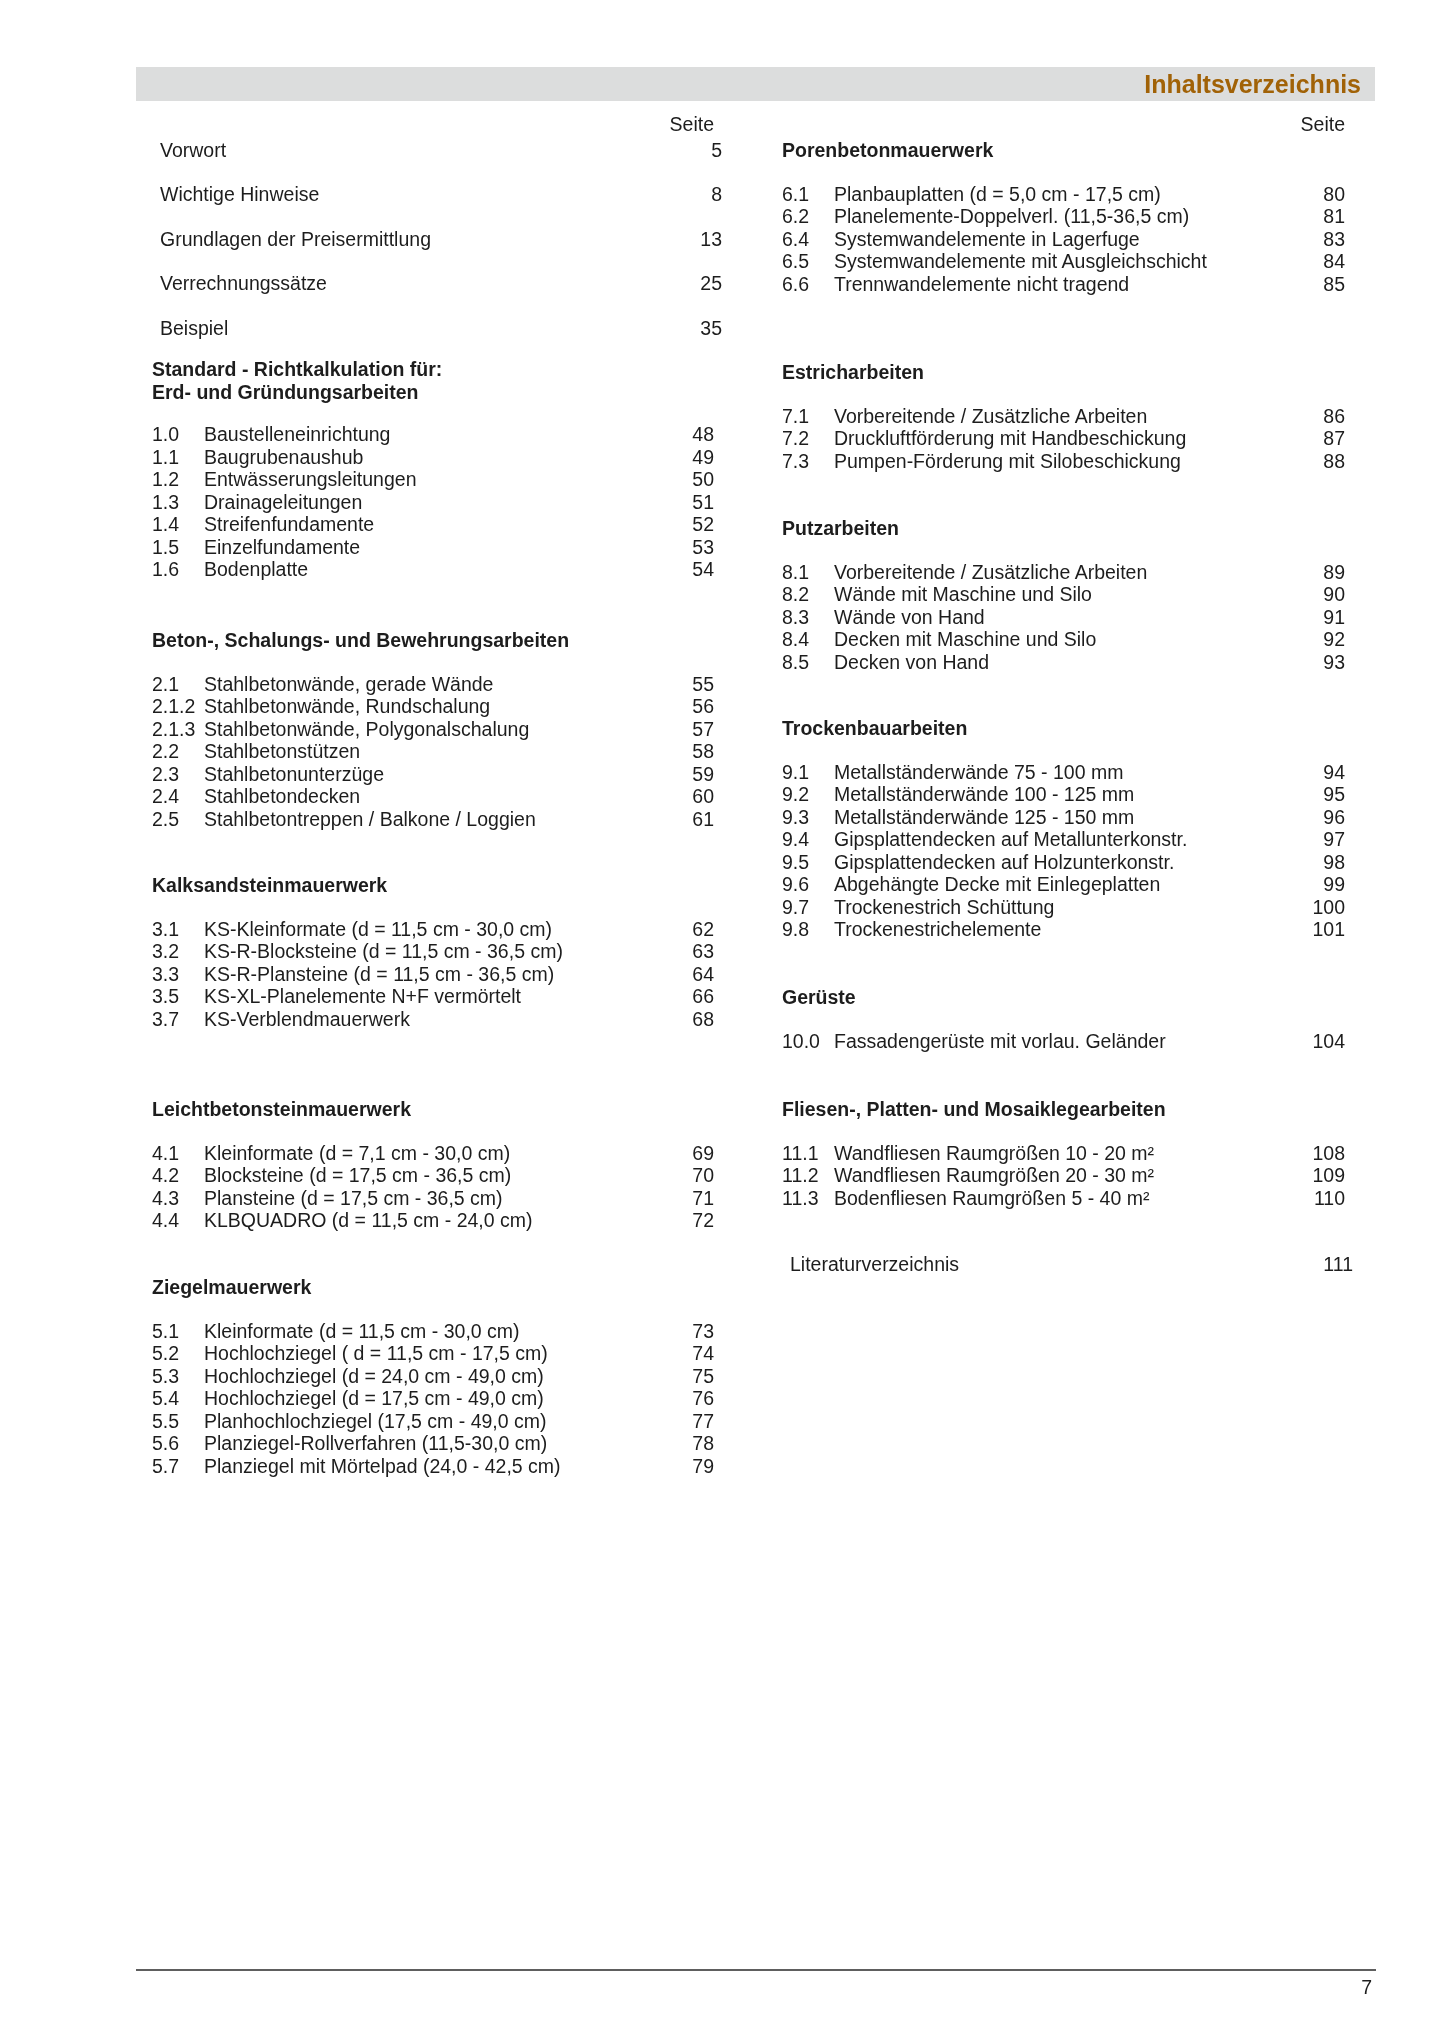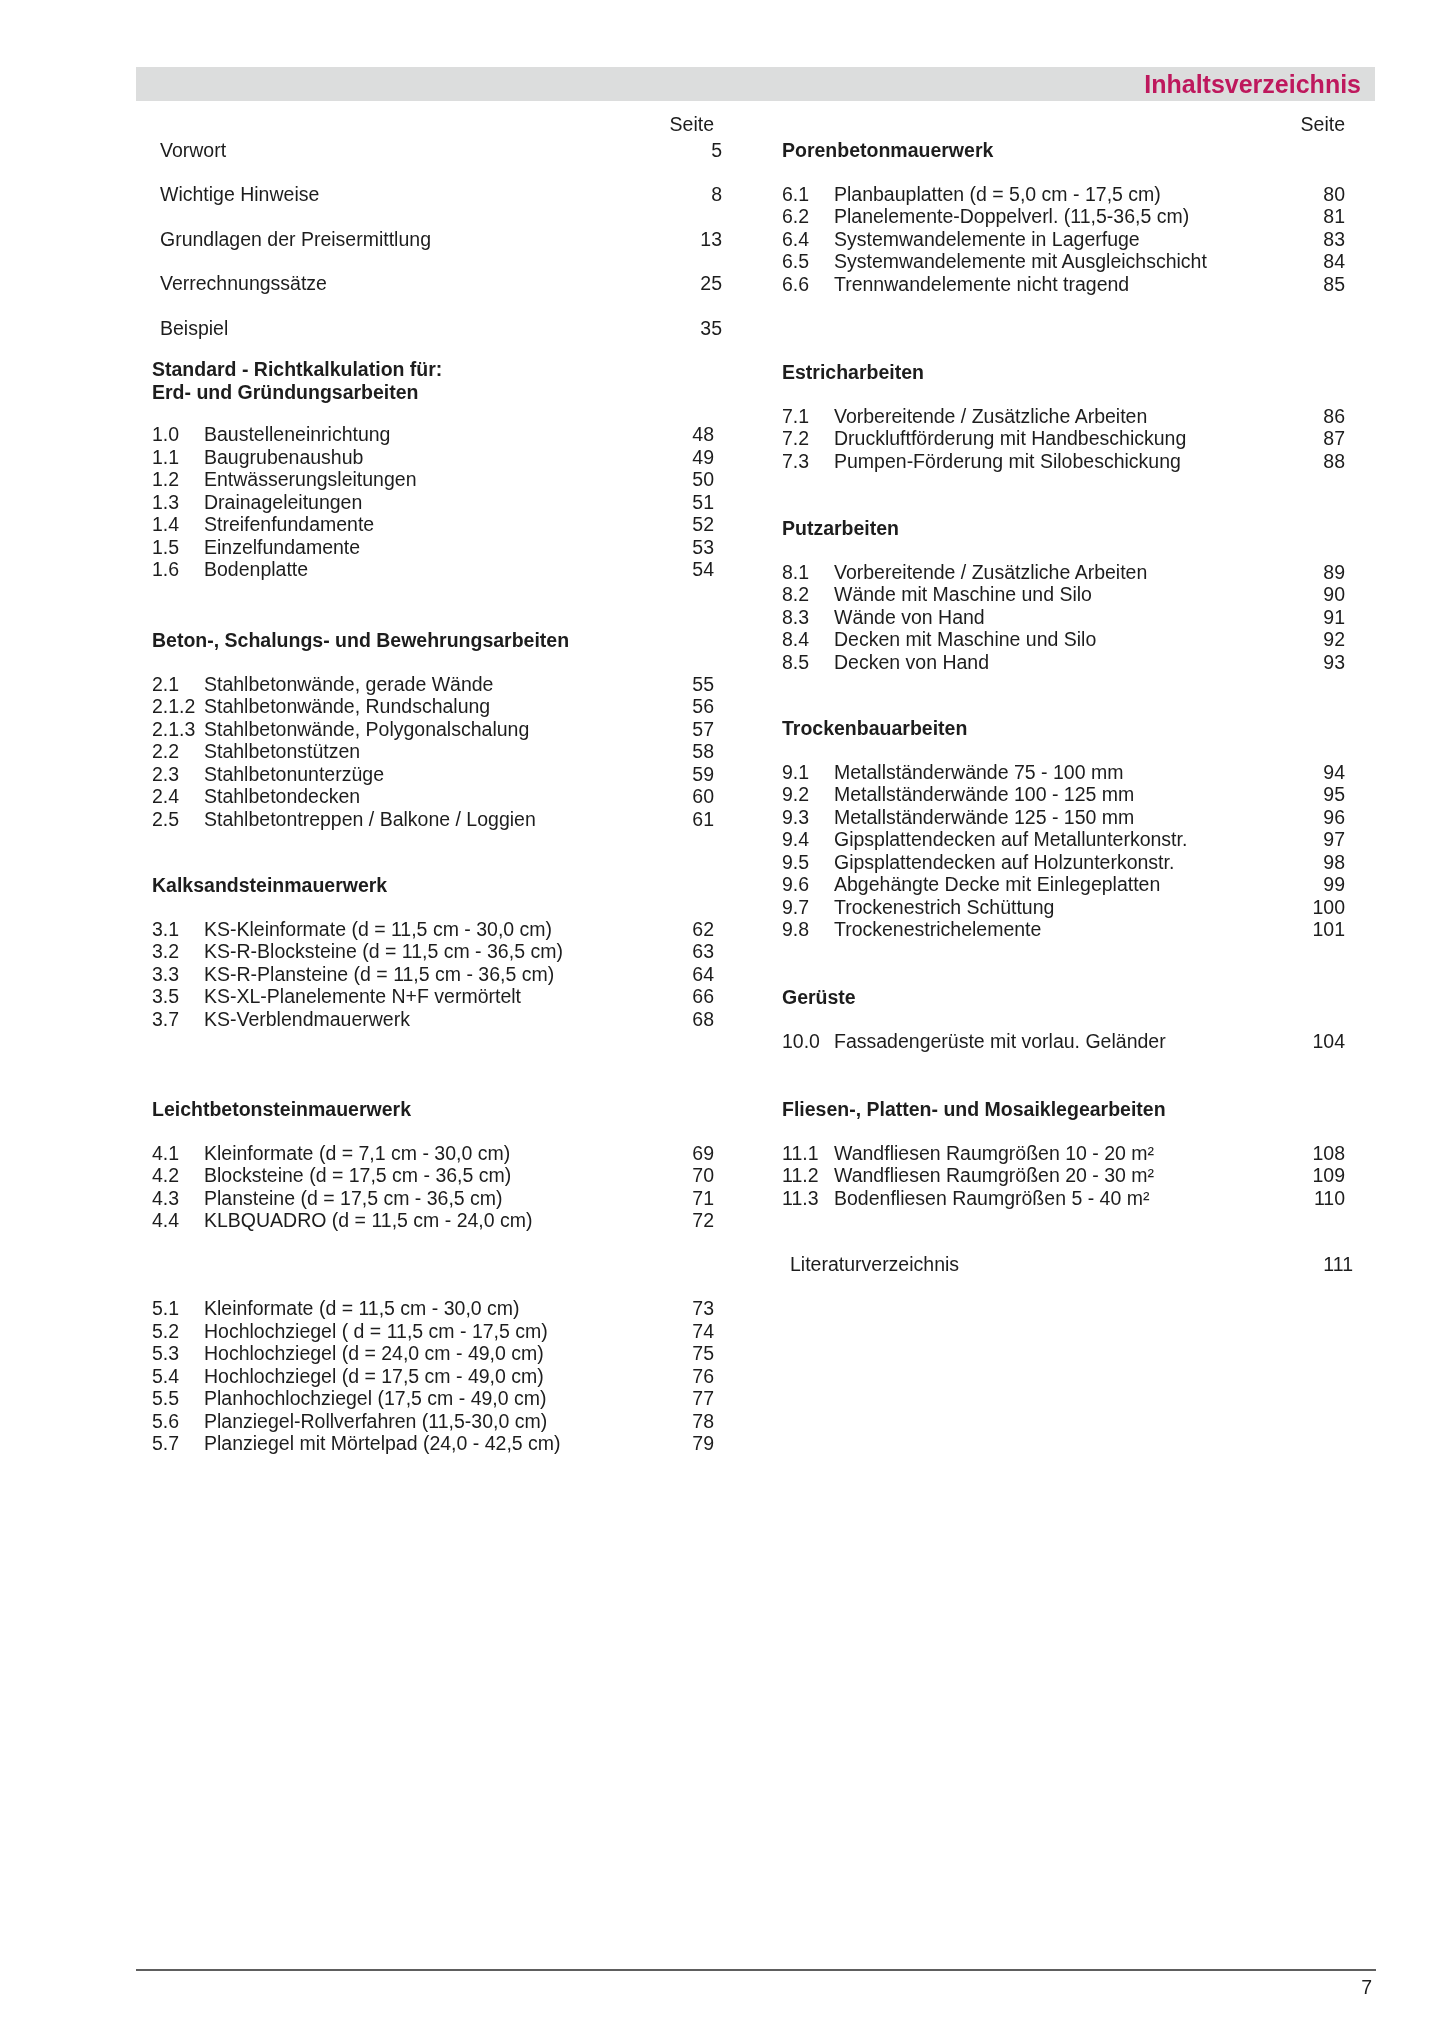--- a/index.html
+++ b/index.html
@@ -10,21 +10,21 @@
     font-family:"Liberation Sans", sans-serif;
     color:#1d1d1d;
     overflow:hidden;
   }
   .header-bar{
     position:absolute;left:136px;top:67px;width:1239px;height:34px;
     background:#dcdddd;
     display:flex;align-items:center;justify-content:flex-end;
     padding-right:14px;box-sizing:border-box;
   }
-  .header-title{font-weight:bold;font-size:25px;color:#be185d;}
+  .header-title{font-weight:bold;font-size:25px;color:#a16207;}
   .col{position:absolute;top:113px;font-size:19.5px;line-height:22.5px;}
   .col-left{left:152px;width:562px;}
   .col-right{left:782px;width:563px;}
   .seite-label{position:absolute;top:0;right:0;text-align:right;}
   .front-row,.lit-row{position:absolute;left:8px;width:100%;display:flex;}
   .sec{position:absolute;left:0;width:100%;}
   .sec-title{font-weight:bold;white-space:nowrap;}
   .items{margin-top:21px;}
   .items.gap-lg{margin-top:20px;}
   .row{display:flex;white-space:nowrap;}
@@ -200,20 +200,21 @@
         </div>
       <div class="row">
           <span class="num">4.4</span>
           <span class="lbl">KLBQUADRO (d = 11,5 cm - 24,0 cm)</span>
           <span class="pg">72</span>
         </div>
     </div>
   </div>
 
   <div class="sec" style="top:1163px">
+    <div class="sec-title">Ziegelmauerwerk</div>
     <div class="items">
       <div class="row">
           <span class="num">5.1</span>
           <span class="lbl">Kleinformate (d = 11,5 cm - 30,0 cm)</span>
           <span class="pg">73</span>
         </div>
       <div class="row">
           <span class="num">5.2</span>
           <span class="lbl">Hochlochziegel ( d = 11,5 cm - 17,5 cm)</span>
           <span class="pg">74</span>

